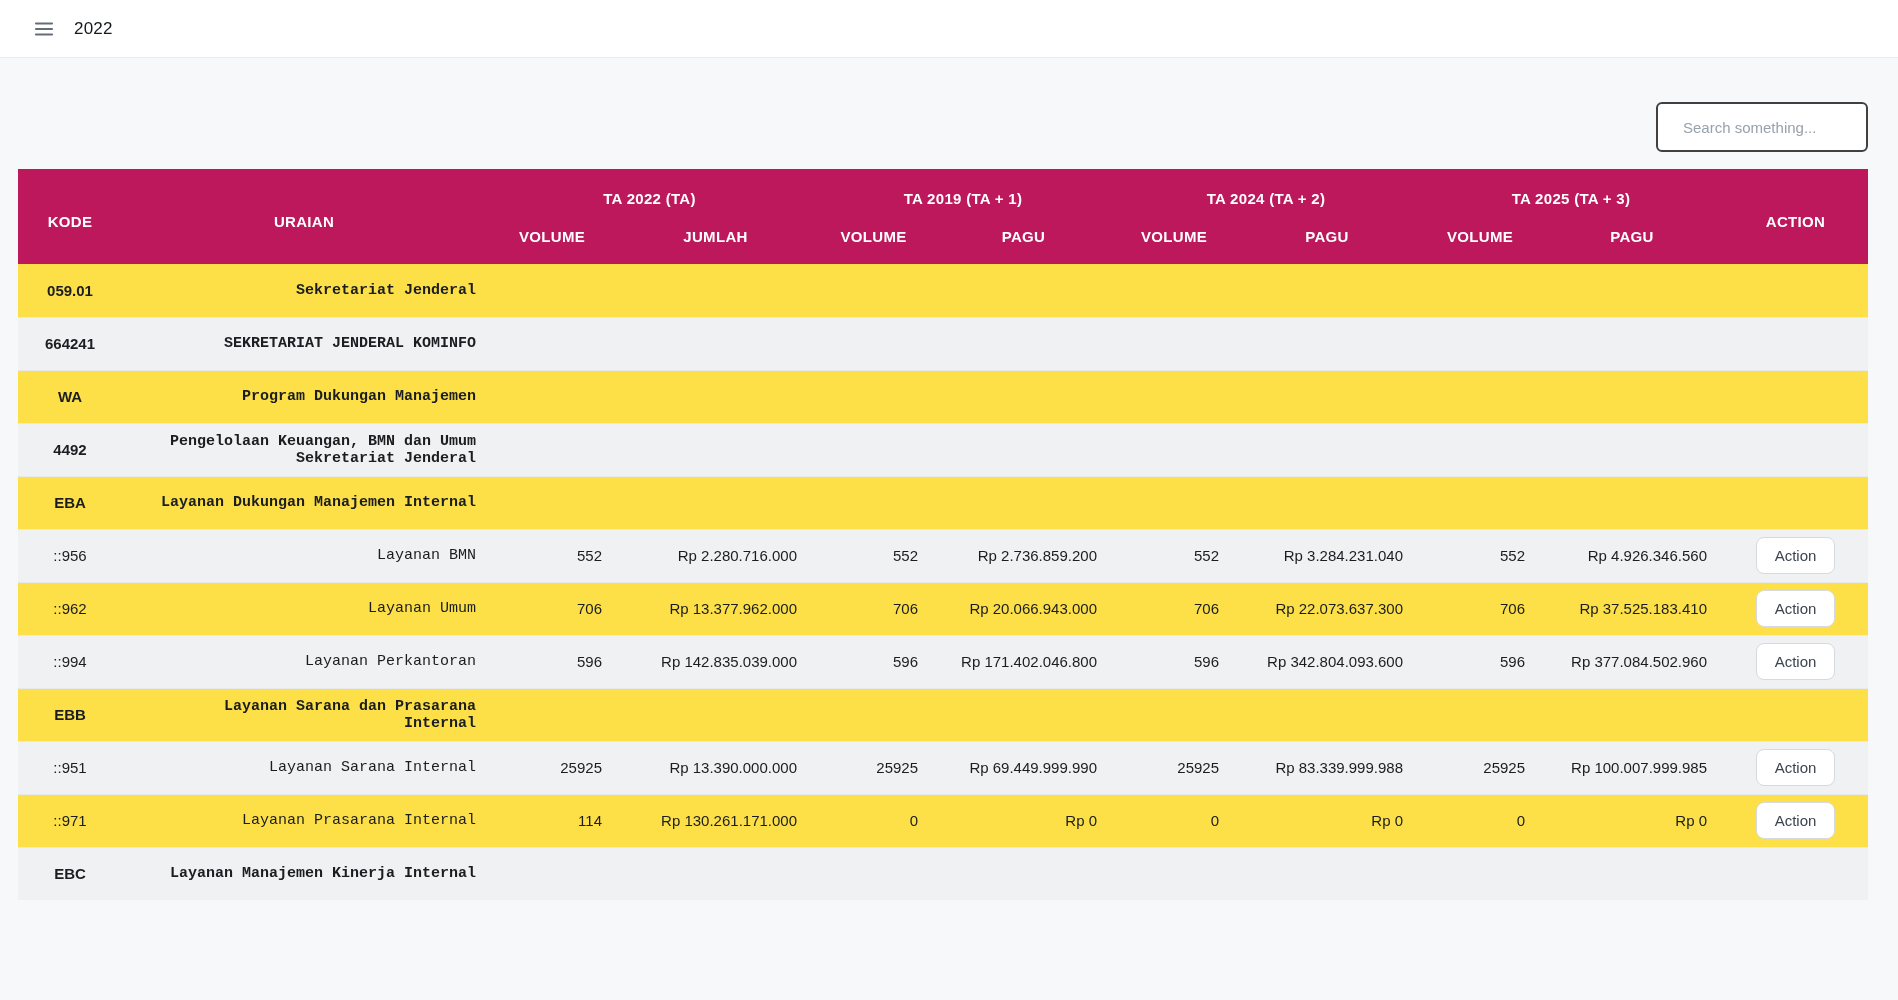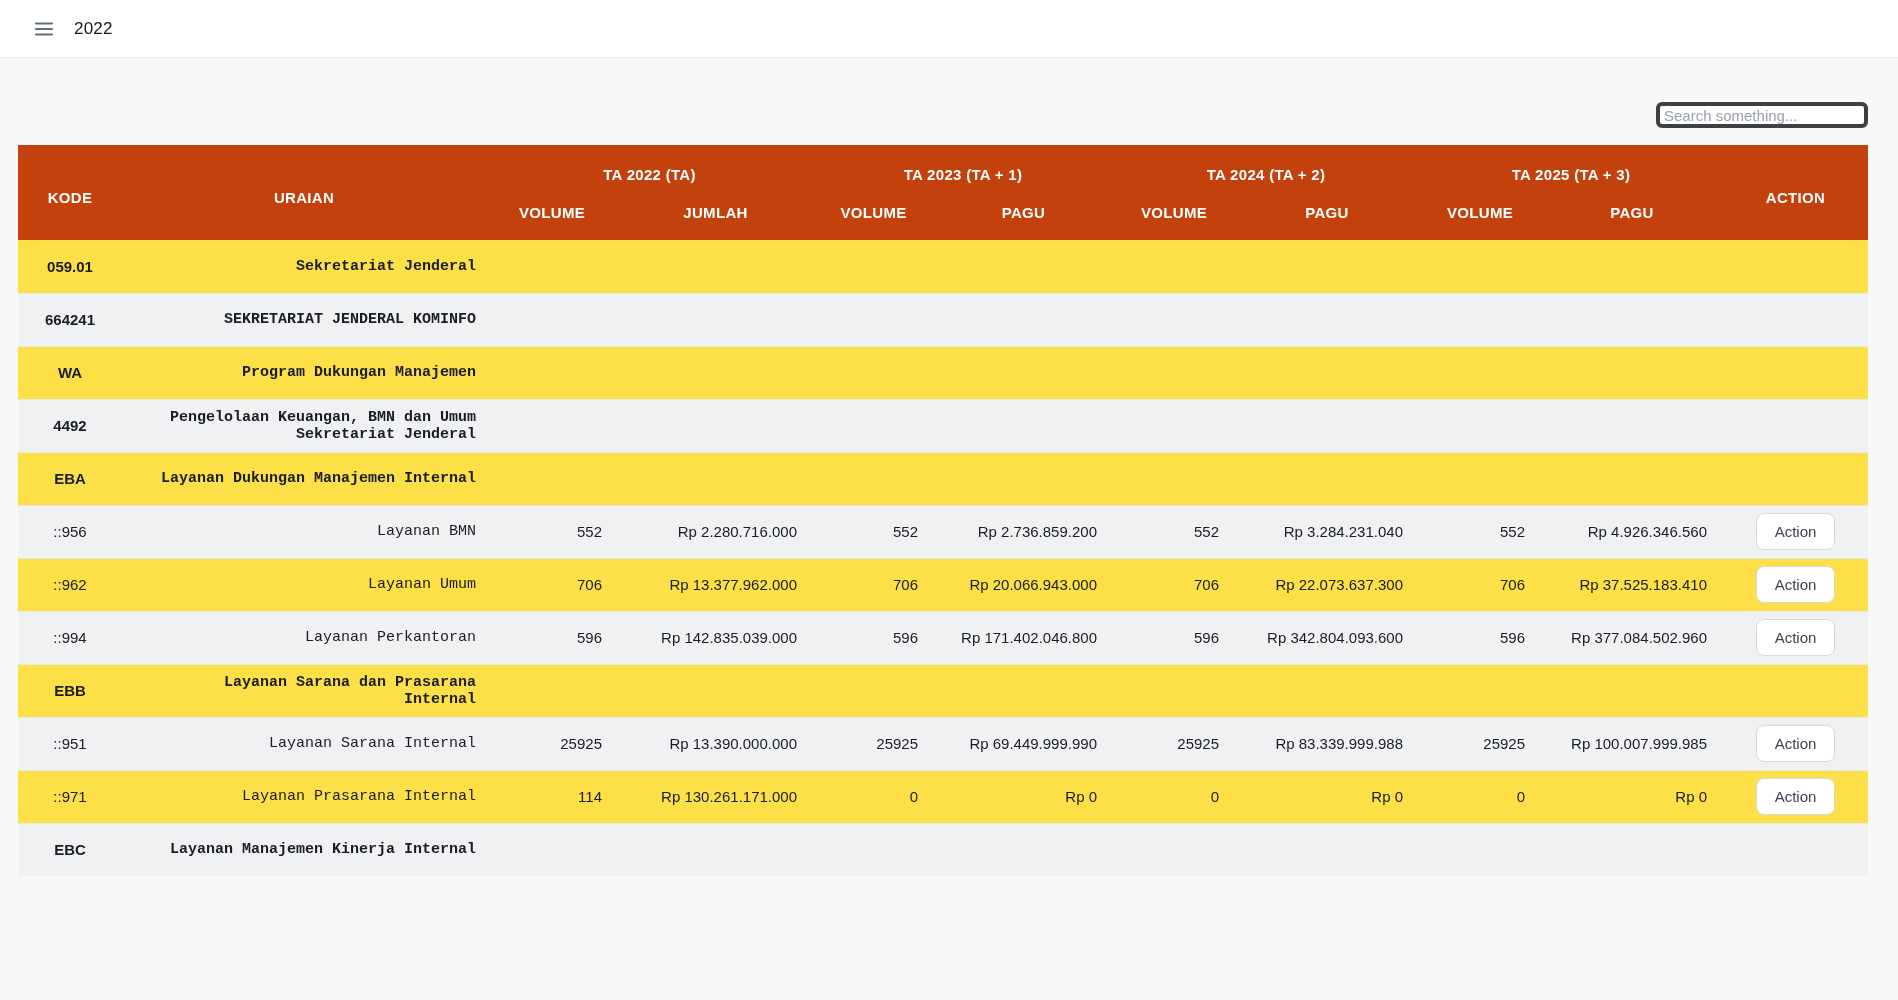--- a/index.html
+++ b/index.html
@@ -17,33 +17,33 @@
     padding: 0 28px; gap: 14px;
   }
   .menu-btn { background: none; border: none; cursor: pointer; display: flex; align-items: center; padding: 4px; }
   .topbar-title { font-size: 17px; font-weight: 500; color: #14181f; letter-spacing: .2px; }
 
   
   .content { padding: 26px 30px 0 18px; }
   .page-title { font-size: 27px; font-weight: 700; color: #0f172a; letter-spacing: .2px; padding-left: 2px; }
   .search-row { display: flex; justify-content: flex-end; margin-top: 18px; }
   .search-input {
-    width: 212px; height: 26px; padding: 0 4px;
-    border: 4px solid #404040; border-radius: 6px;
+    width: 212px; height: 50px; padding: 0 25px;
+    border: 2px solid #404040; border-radius: 6px;
     background: #fff; font-size: 15px; color: #1a1d21;
     font-family: "Liberation Sans", "DejaVu Sans", sans-serif;
     outline: none;
   }
   .search-input::placeholder { color: #97a1ac; }
 
   
   .table-wrap { margin-top: 17px; }
   table { width: 1850px; border-collapse: collapse; table-layout: fixed; background: #ffffff; }
   thead th {
-    background: #c2410c; color: #ffffff;
+    background: #be185d; color: #ffffff;
     font-size: 15px; font-weight: 700; letter-spacing: .3px;
     text-align: center; vertical-align: middle;
   }
   thead tr.group-row th { height: 48px; padding-top: 10px; }
   thead tr.sub-row th { height: 47px; padding-bottom: 9px; }
   thead th.span-cell { height: 95px; padding: 0; }
 
   tbody td { vertical-align: middle; font-size: 15px; background-clip: padding-box; }
   tbody tr { border-top: 1px solid #e8e9eb; background: #fde047; }
   tbody tr:first-child { border-top: none; }
@@ -92,21 +92,21 @@
           <col style="width:184px">
         <col style="width:122px">
           <col style="width:182px">
         <col style="width:145px">
       </colgroup>
       <thead>
         <tr class="group-row">
           <th class="span-cell" rowspan="2">KODE</th>
           <th class="span-cell" rowspan="2">URAIAN</th>
           <th colspan="2">TA 2022 (TA)</th>
-          <th colspan="2">TA 2023 (TA + 1)</th>
+          <th colspan="2">TA 2019 (TA + 1)</th>
           <th colspan="2">TA 2024 (TA + 2)</th>
           <th colspan="2">TA 2025 (TA + 3)</th>
           <th class="span-cell" rowspan="2">ACTION</th>
         </tr>
         <tr class="sub-row">
           <th>VOLUME</th>
           <th>JUMLAH</th>
           <th>VOLUME</th>
           <th>PAGU</th>
           <th>VOLUME</th>

